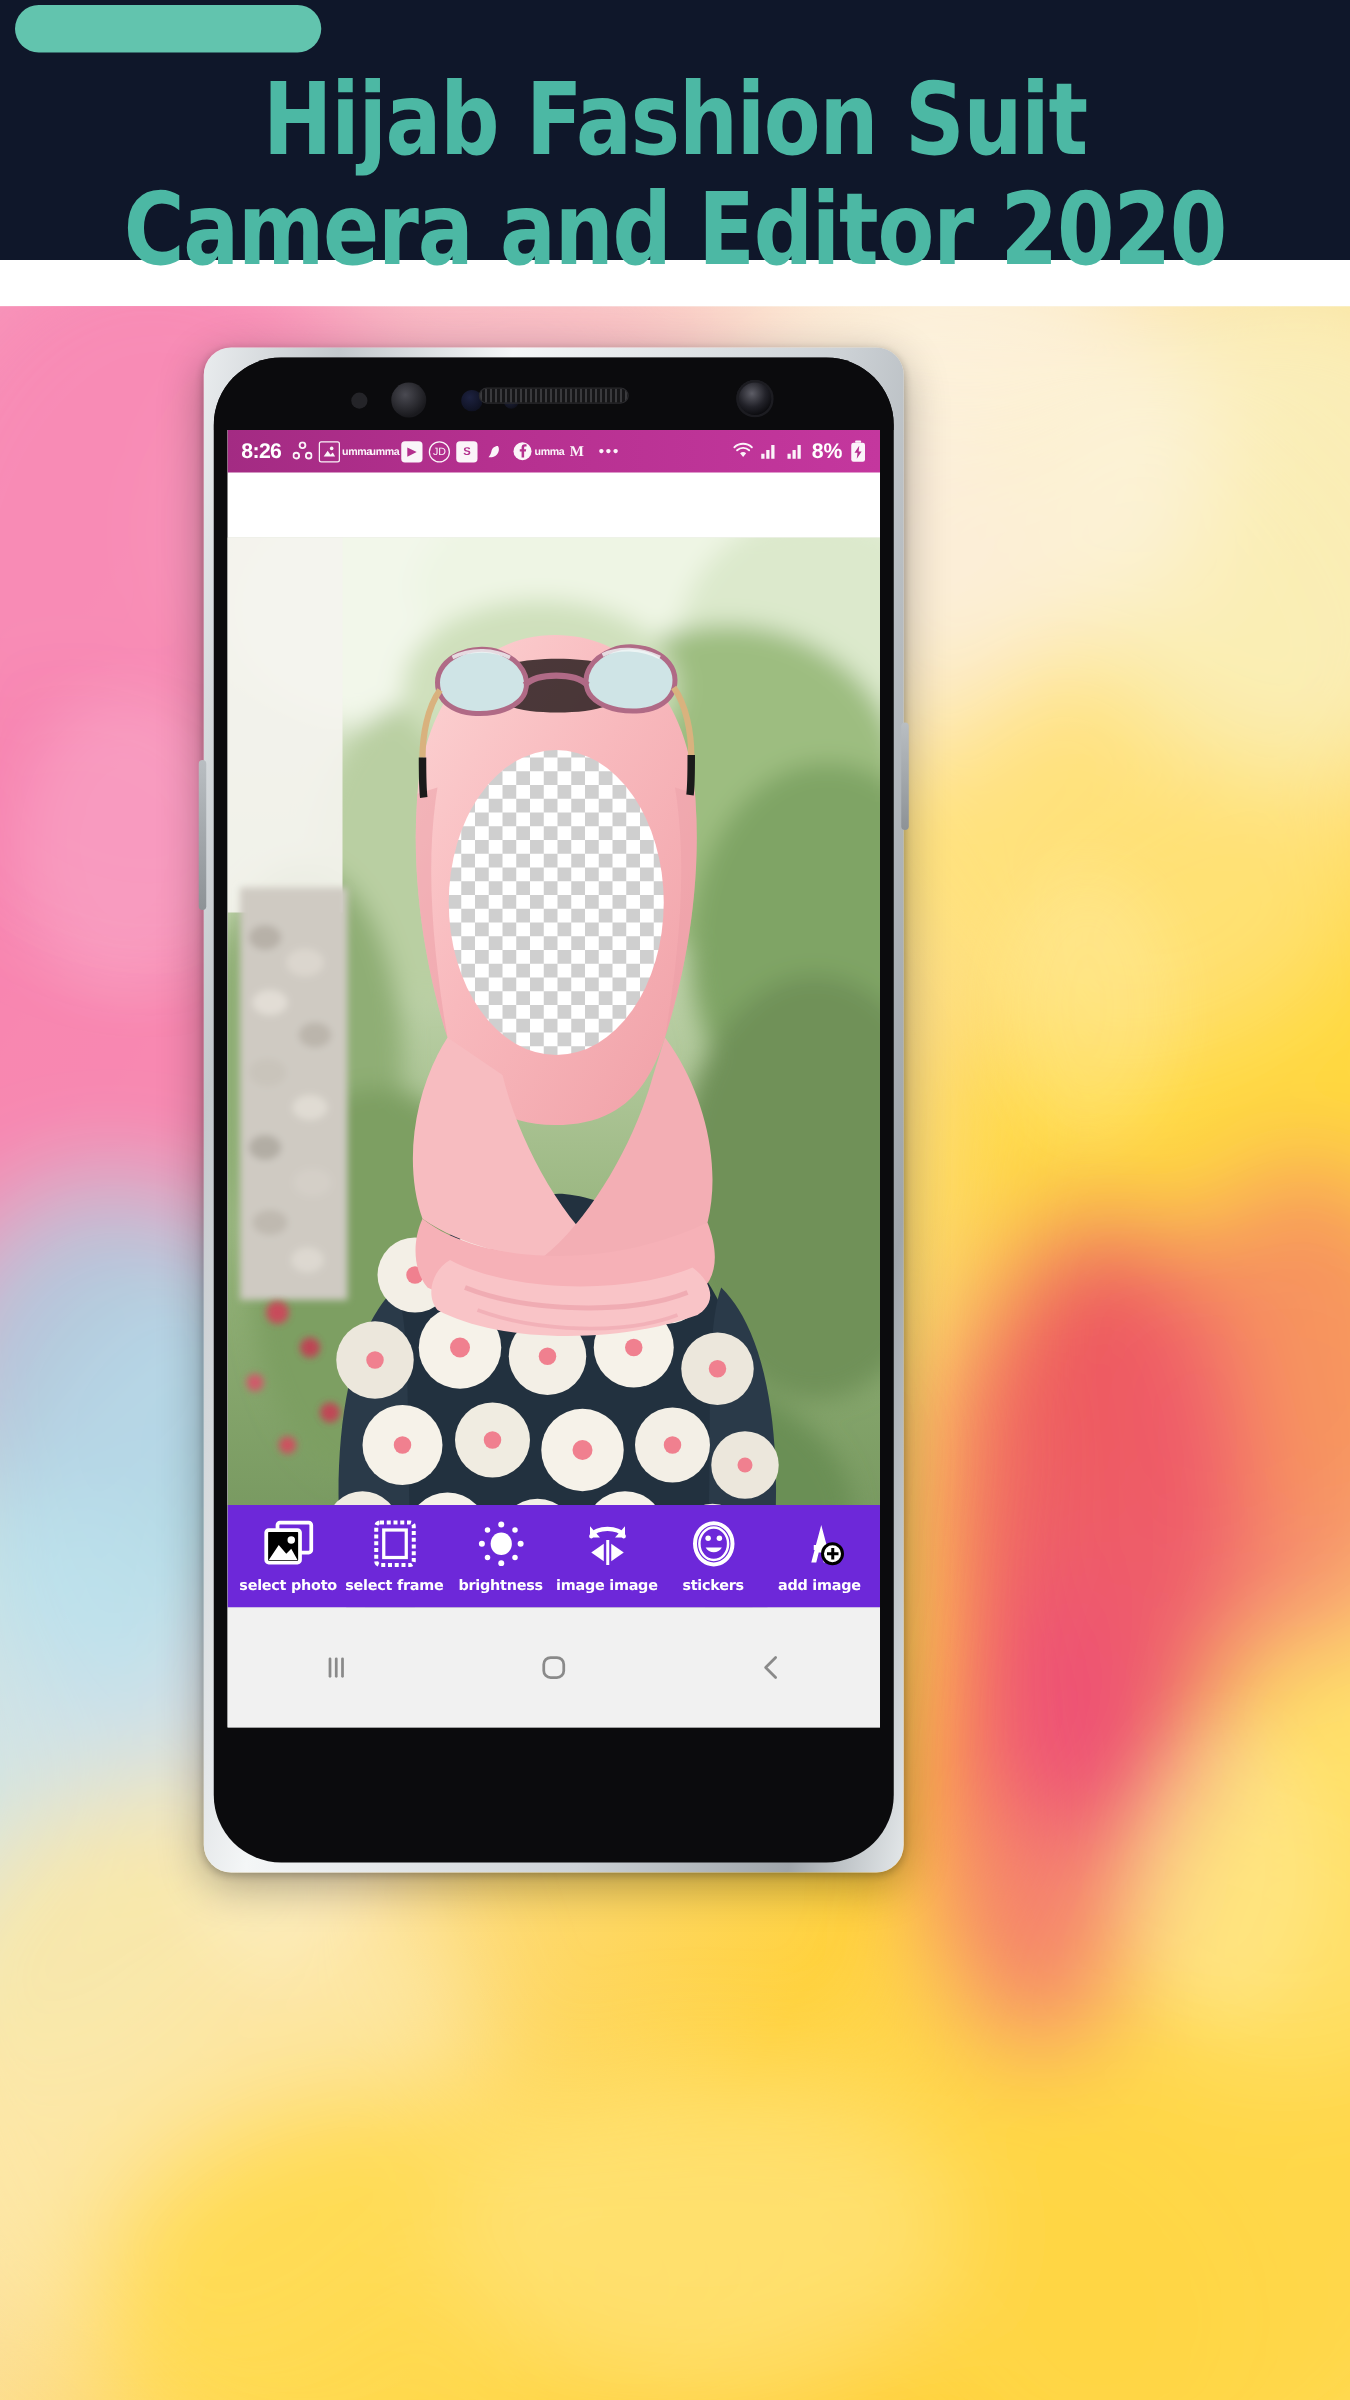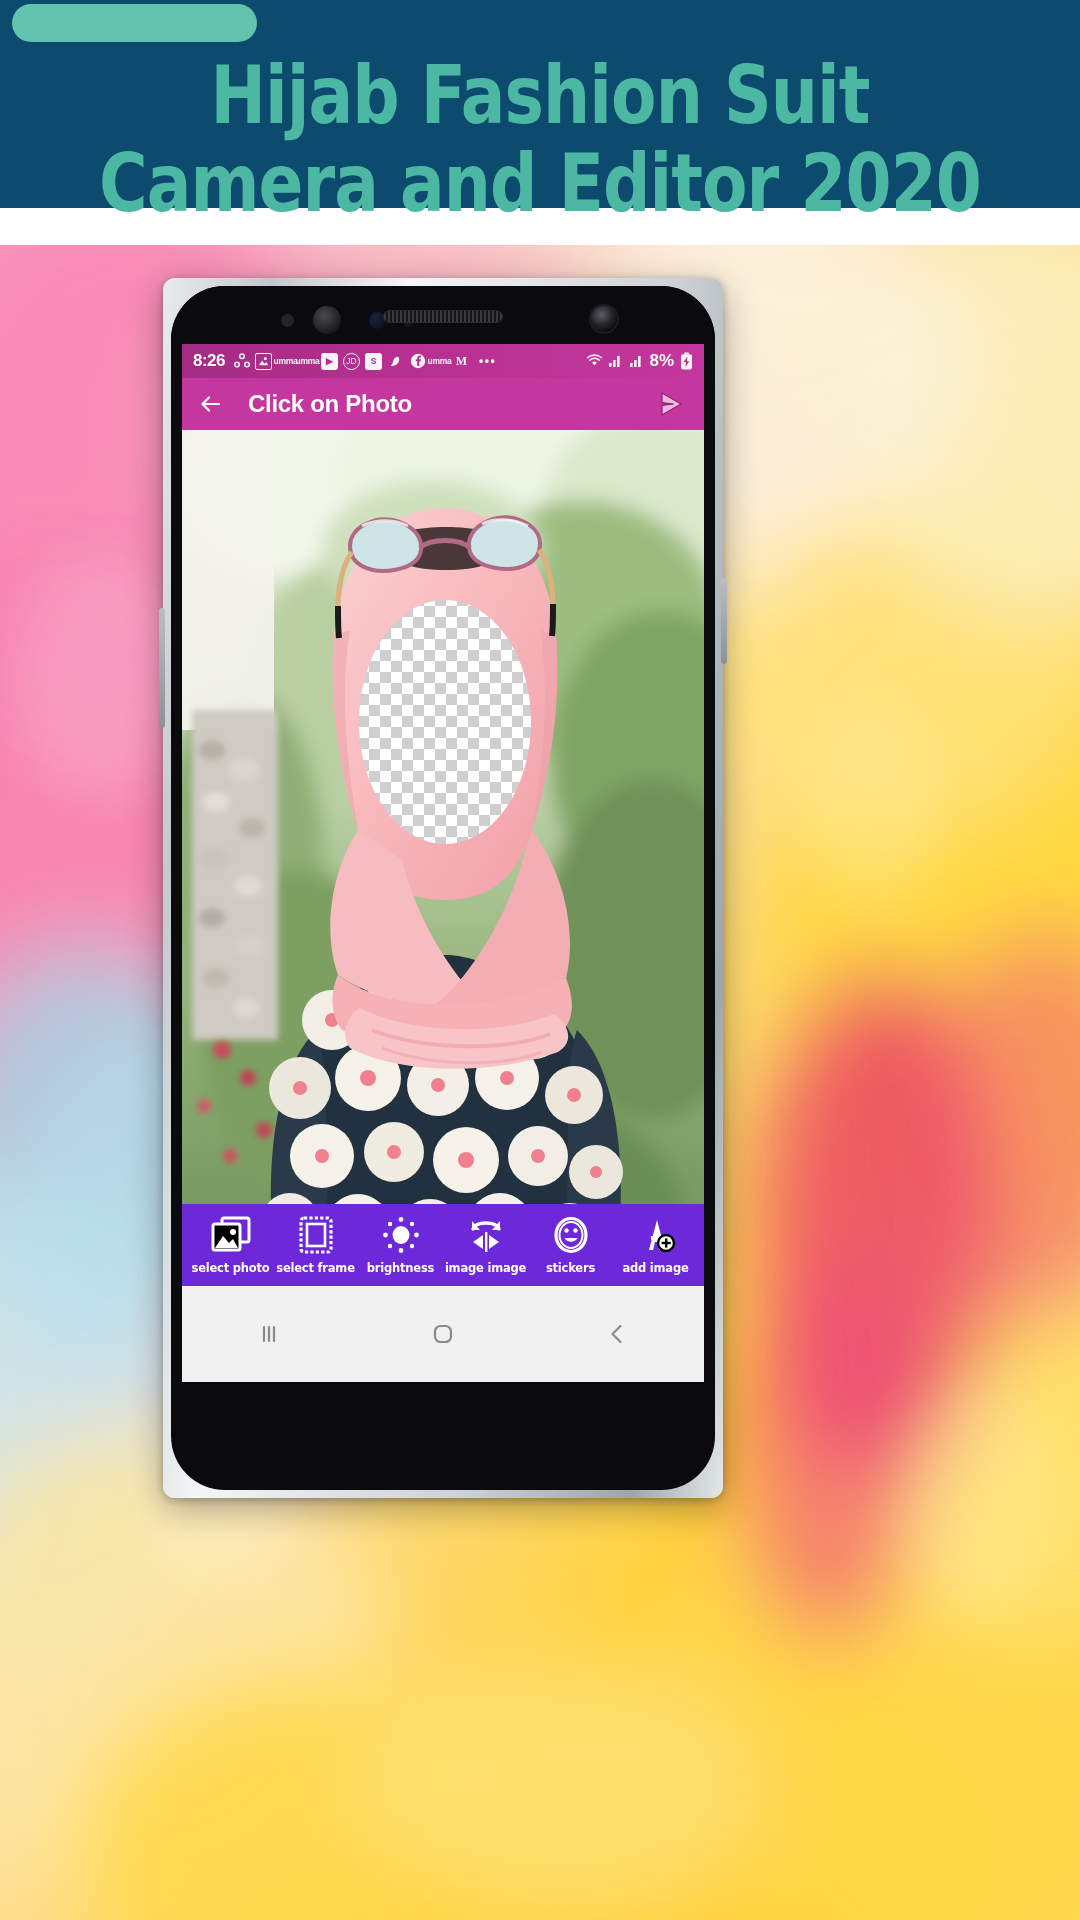--- a/index.html
+++ b/index.html
@@ -6,21 +6,21 @@
   html,body { width:1080px; height:1920px; overflow:hidden; }
   body {
     font-family:"Liberation Sans", sans-serif;
     background:#ffffff;
     position:relative;
   }
 
   
   #header-band {
     position:absolute; left:0; top:0; width:1080px; height:208px;
-    background:#0c4a6e; z-index:5;padding-left:14px;
+    background:#0f172a; z-index:5;padding-left:14px;
   }
   #pill-badge {
     position:absolute; left:12px; top:4px; width:245px; height:38px;
     border-radius:19px; background:#62c4ae;
   }
   #headline {
     position:absolute; left:0; top:52px; width:1080px;
     text-align:center;
     color:#4cb8a4;
     font-family:"DejaVu Sans Condensed","Liberation Sans Narrow","Liberation Sans",sans-serif;
@@ -37,21 +37,21 @@
   #poster-bg {
     position:absolute; left:0; top:245px; width:1080px; height:1675px;
     overflow:hidden; z-index:1;
     background:#f7f2e8;
   }
 
   
   #phone {
     position:absolute; left:163px; top:278px;
     width:560px; height:1220px;
-    border-radius:12px;
+    border-radius:22px;
     background:linear-gradient(100deg,#e9ecee 0%,#c3c8cc 14%,#f4f6f7 32%,#cdd2d6 66%,#9fa5aa 88%,#e4e8ea 100%);
     box-shadow:0 10px 36px rgba(0,0,0,.32), 0 2px 8px rgba(0,0,0,.25);
     z-index:3;
   }
   #phone-inner {
     position:absolute; left:8px; top:8px; width:544px; height:1204px;
     border-radius:54px; background:#0b0b0d; overflow:hidden;
   }
   
   #screen {
@@ -269,33 +269,20 @@
           <span class="sbi">
             <svg width="13" height="18" viewBox="0 0 13 18">
               <rect x="4.2" y="0.4" width="4.6" height="1.8" rx=".5" fill="#fff"></rect>
               <rect x="1" y="2.2" width="11" height="15.2" rx="1.8" fill="#fff"></rect>
               <path d="M7.4 4.6 L3.6 10.1 H6 L5.4 15 L9.3 9.2 H6.9 Z" fill="#b5308f"></path>
             </svg>
           </span>
         </span>
       </div>
 
-      <div id="appbar">
-        <span id="back-arrow">
-          <svg width="26" height="26" viewBox="0 0 26 26">
-            <path d="M21 13 H5 M11 6.5 L4.5 13 L11 19.5" fill="none" stroke="#fff" stroke-width="2.2" stroke-linecap="round" stroke-linejoin="round"></path>
-          </svg>
-        </span>
-        <span id="appbar-title">Click on Photo</span>
-        <span id="send-btn">
-          <svg width="30" height="30" viewBox="0 0 30 30">
-            <path d="M6 4 L25 15 L6 26 L6 16.4 L17.5 15 L6 13.6 Z" fill="#f0b8dd" stroke="#8e2270" stroke-width="1.2" stroke-linejoin="round"></path>
-          </svg>
-        </span>
-      </div>
 
       <div id="canvas">
         <svg width="522" height="856" viewBox="0 0 522 856">
           <defs>
             <pattern id="checker" width="22" height="22" patternUnits="userSpaceOnUse">
               <rect width="22" height="22" fill="#ffffff"></rect>
               <rect width="11" height="11" fill="#cfcfcf"></rect>
               <rect x="11" y="11" width="11" height="11" fill="#cfcfcf"></rect>
             </pattern>
             <linearGradient id="hijabG" x1="0" y1="0" x2="1" y2="1">

